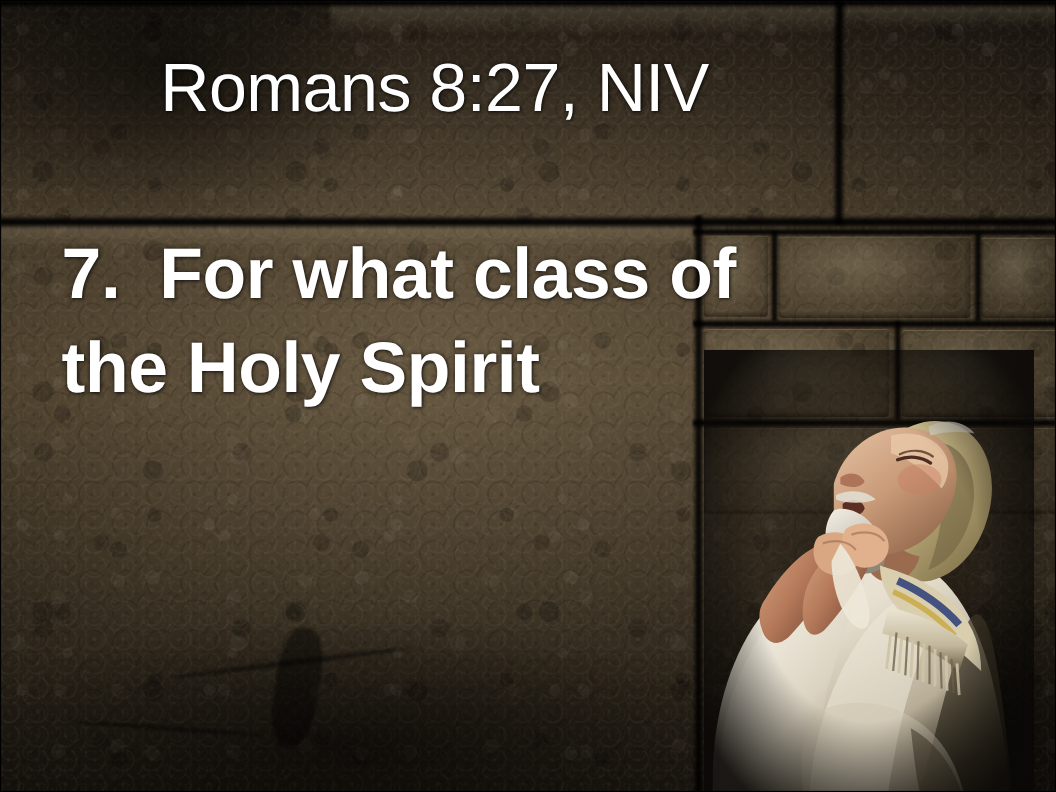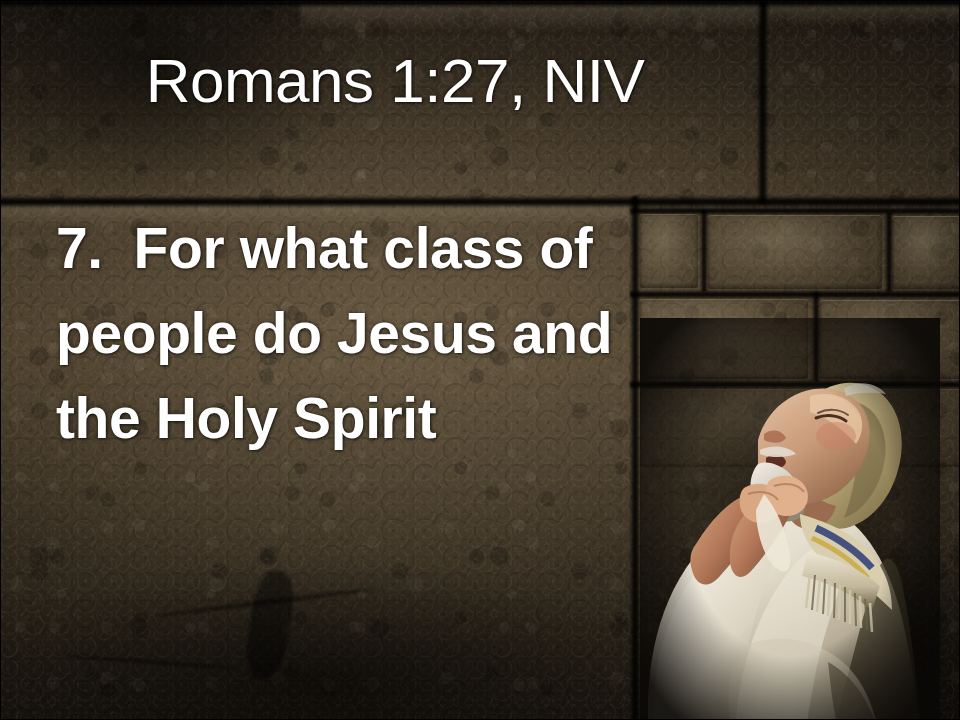--- a/index.html
+++ b/index.html
@@ -123,21 +123,21 @@
     font-weight:400;
     letter-spacing:-0.5px;
     line-height:1.05;
     text-shadow:0 0 4px rgba(0,0,0,0.55), 1px 1px 3px rgba(0,0,0,0.6);
     white-space:nowrap;
   }
 
   #body-text {
     position:absolute; left:56px; top:206px; width:640px;
     color:#ffffff;
-    font-size:57px;
+    font-size:65px;
     font-weight:700;
     line-height:85px;
     letter-spacing:-0.4px;
     text-shadow:0 0 5px rgba(0,0,0,0.5), 1px 1px 3px rgba(0,0,0,0.55);
   }
   #body-text .ln { display:block; white-space:pre; }
 </style>
 </head>
 <body>
 
@@ -311,22 +311,21 @@
       </g>
 
       <path d="M100,330 C130,316 164,318 192,336 C214,350 228,372 236,402
                L90,402 C86,374 90,348 100,330 Z" fill="#CFC6B0" opacity="0.55"></path>
       <path d="M188,344 C210,356 226,378 234,402 L196,402 C192,382 190,362 188,344 Z" fill="#544A36" opacity="0.6"></path>
 
       <rect x="0" y="0" width="300" height="402" fill="url(#fade)"></rect>
     </svg>
   </div>
 
-  <div id="title">Romans 1:27, NIV</div>
+  <div id="title">Romans 8:27, NIV</div>
 
   <div id="body-text">
     <span class="ln">7.  For what class of</span>
-    <span class="ln">people do Jesus and</span>
     <span class="ln">the Holy Spirit</span>
   </div>
 
   <div class="frame"></div>
 </div>
 
 </body></html>

